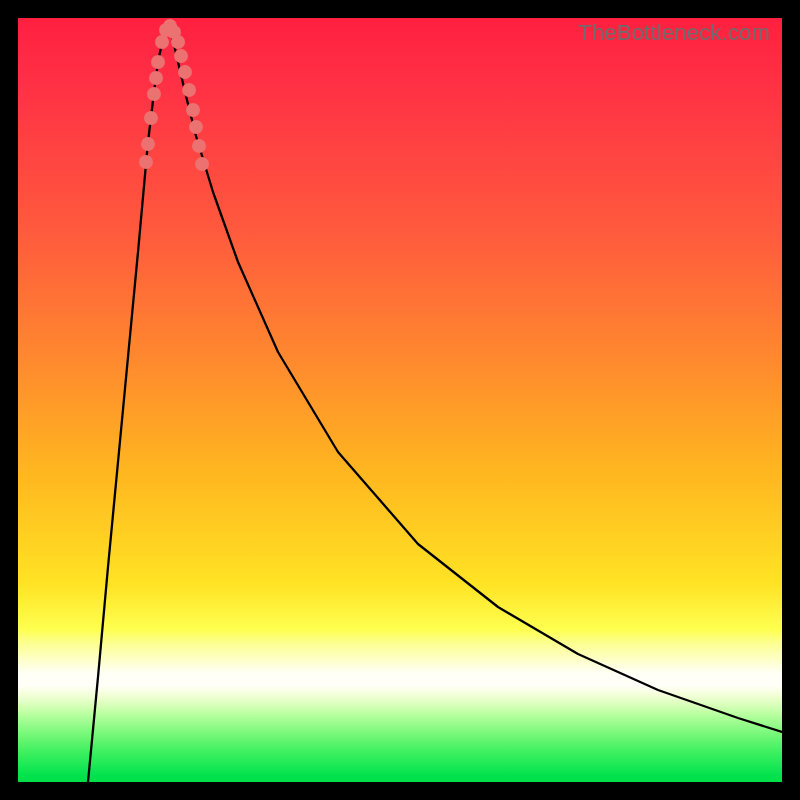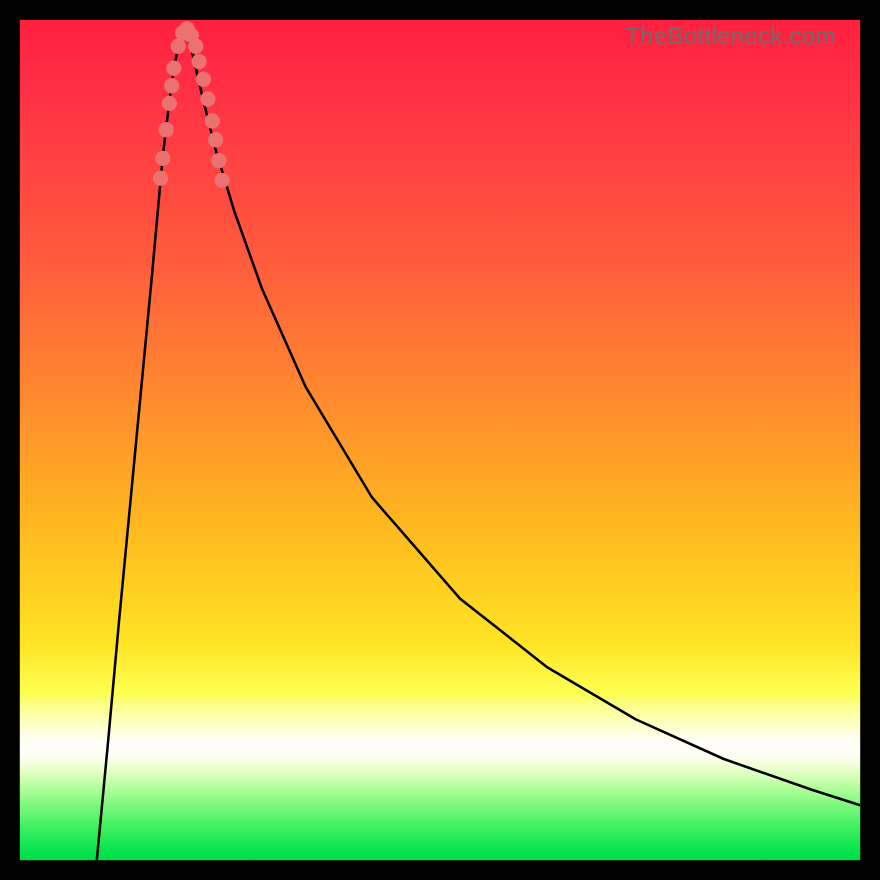--- a/index.html
+++ b/index.html
@@ -46,21 +46,21 @@
       #3ff060 96.0%,
       #28ec59 97.2%,
       #12e653 98.3%,
       #00e24d 99.2%,
       #00de4a 100%
     );
   }
   .attribution {
     position: absolute;
     top: 2px;
-    right: 22px;
+    right: 12px;
     font-size: 22px;
     color: #6d6d6d;
     font-weight: 400;
     letter-spacing: 0.2px;
     user-select: none;
   }
   svg.curves {
     position: absolute;
     left: 0;
     top: 0;

